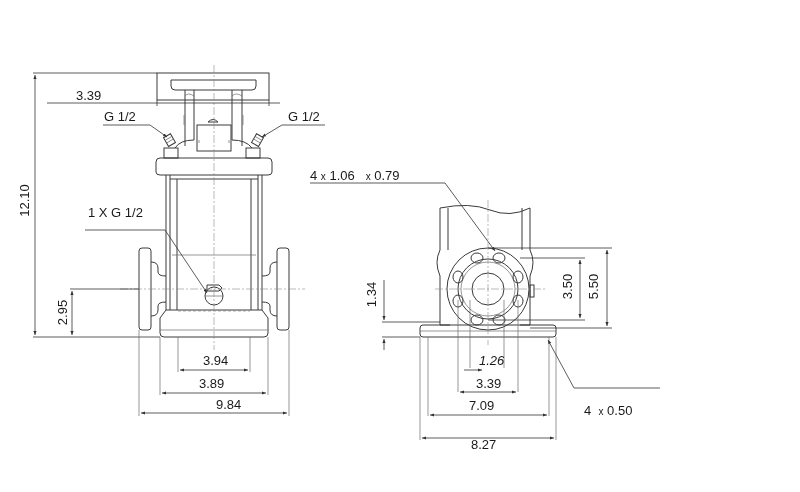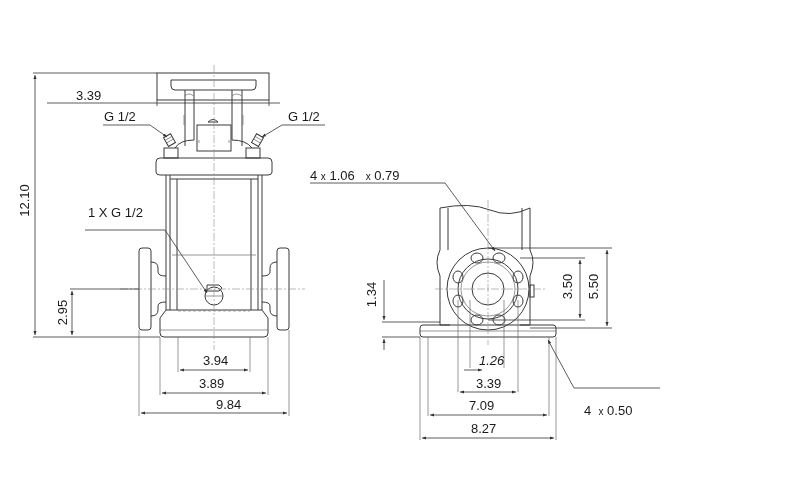--- a/index.html
+++ b/index.html
@@ -183,18 +183,18 @@
   <span>1.06</span>&nbsp;&nbsp;
   <span class="small-x">x</span>
   <span>0.79</span>
 </div>
 <div class="lbl rot" style="left:356px;top:288px;width:30px;text-align:center;">1.34</div>
 <div class="lbl rot" style="left:552px;top:280px;width:30px;text-align:center;">3.50</div>
 <div class="lbl rot" style="left:578px;top:280px;width:30px;text-align:center;">5.50</div>
 <div class="lbl" style="left:479px;top:354px;font-style:italic;">1.26</div>
 <div class="lbl" style="left:476px;top:377px;">3.39</div>
 <div class="lbl" style="left:469px;top:399px;">7.09</div>
-<div class="lbl" style="left:471px;top:422px;">8.27</div>
+<div class="lbl" style="left:471px;top:438px;">8.27</div>
 <div class="lbl" style="left:584px;top:372px;margin-top:32px;">
   <span>4</span>&nbsp;
   <span class="small-x">x</span>
   <span>0.50</span>
 </div>
 
 </body></html>

